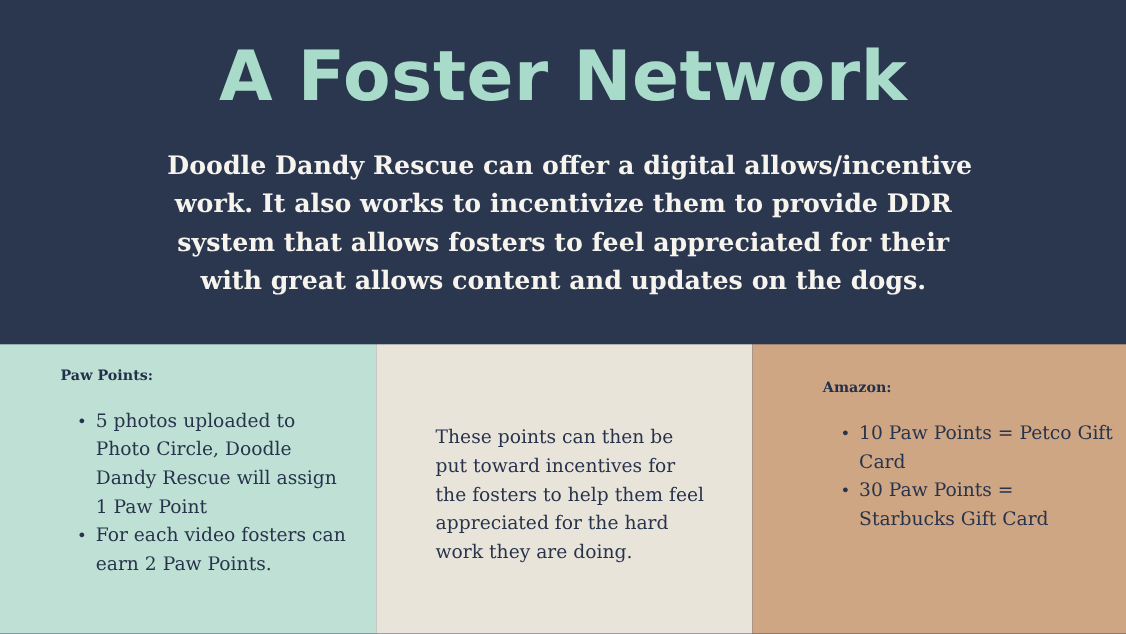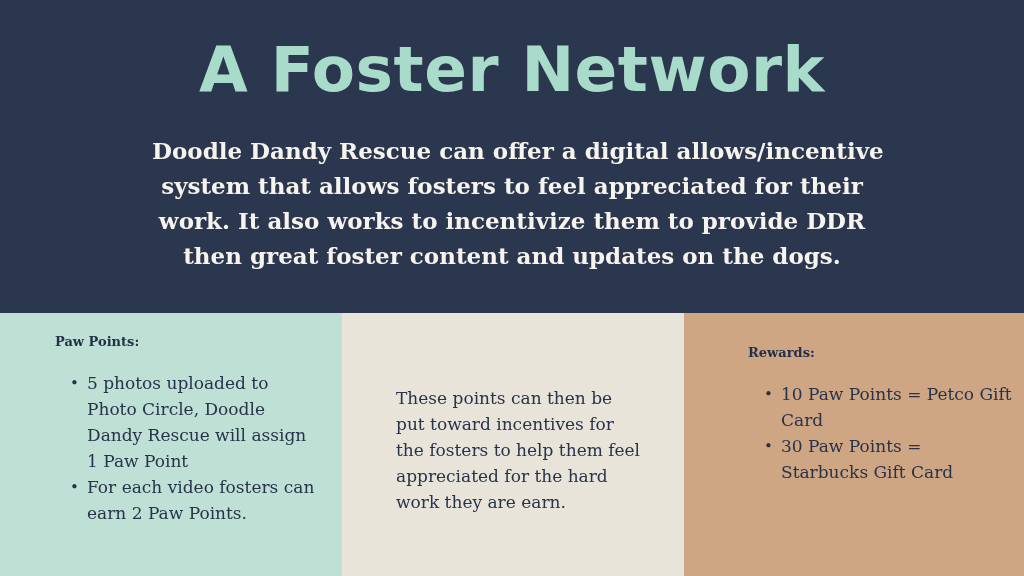--- a/index.html
+++ b/index.html
@@ -136,42 +136,42 @@
 </head>
 <body>
 
 <div class="slide">
 
   <div class="header">
     <div class="slide-title">A Foster Network</div>
 
     <div class="subtitle">
       <span class="line">Doodle Dandy Rescue can offer a digital allows/incentive</span>
+      <span class="line">work. It also works to incentivize them to provide DDR</span>
       <span class="line">system that allows fosters to feel appreciated for their</span>
-      <span class="line">work. It also works to incentivize them to provide DDR</span>
-      <span class="line">then great foster content and updates on the dogs.</span>
+      <span class="line">with great allows content and updates on the dogs.</span>
     </div>
   </div>
 
   <div class="columns">
 
     <div class="col col-left">
       <div class="col-heading">Paw Points:</div>
       <ul class="bullets">
         <li>5 photos uploaded to Photo Circle, Doodle Dandy Rescue will assign 1 Paw Point</li>
         <li>For each video fosters can earn 2 Paw Points.</li>
       </ul>
     </div>
 
     <div class="col col-mid">
-      <div class="mid-paragraph">These points can then be put toward incentives for the fosters to help them feel appreciated for the hard work they are earn.</div>
+      <div class="mid-paragraph">These points can then be put toward incentives for the fosters to help them feel appreciated for the hard work they are doing.</div>
     </div>
 
     <div class="col col-right">
-      <div class="col-heading">Rewards:</div>
+      <div class="col-heading">Amazon:</div>
       <ul class="bullets">
         <li>10 Paw Points = Petco Gift Card</li>
         <li>30 Paw Points = Starbucks Gift Card</li>
       </ul>
     </div>
 
   </div>
 </div>
 
 </body></html>

